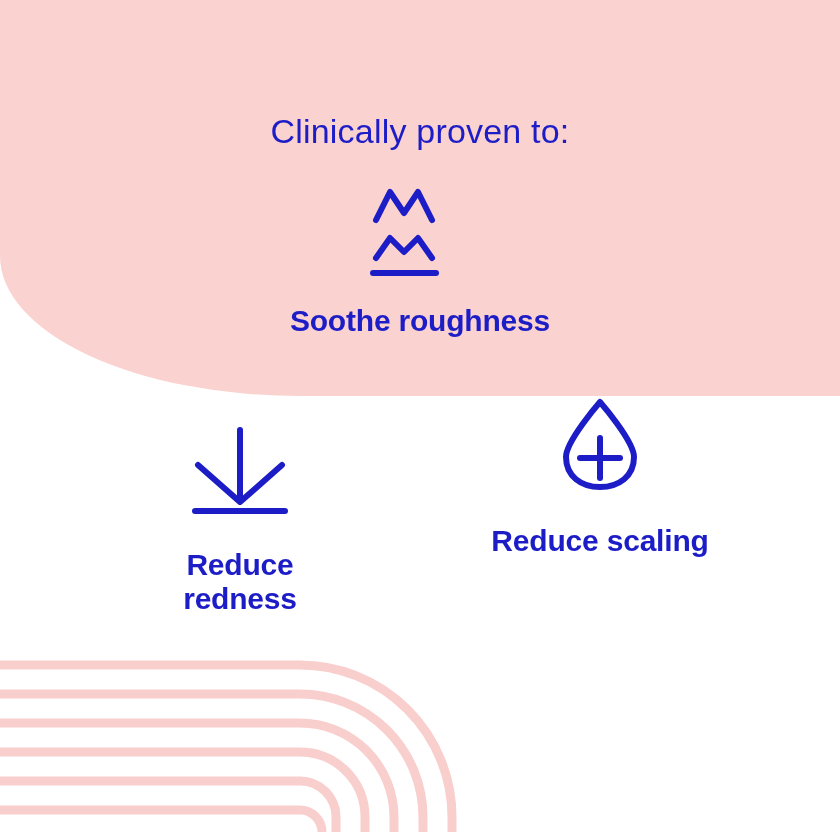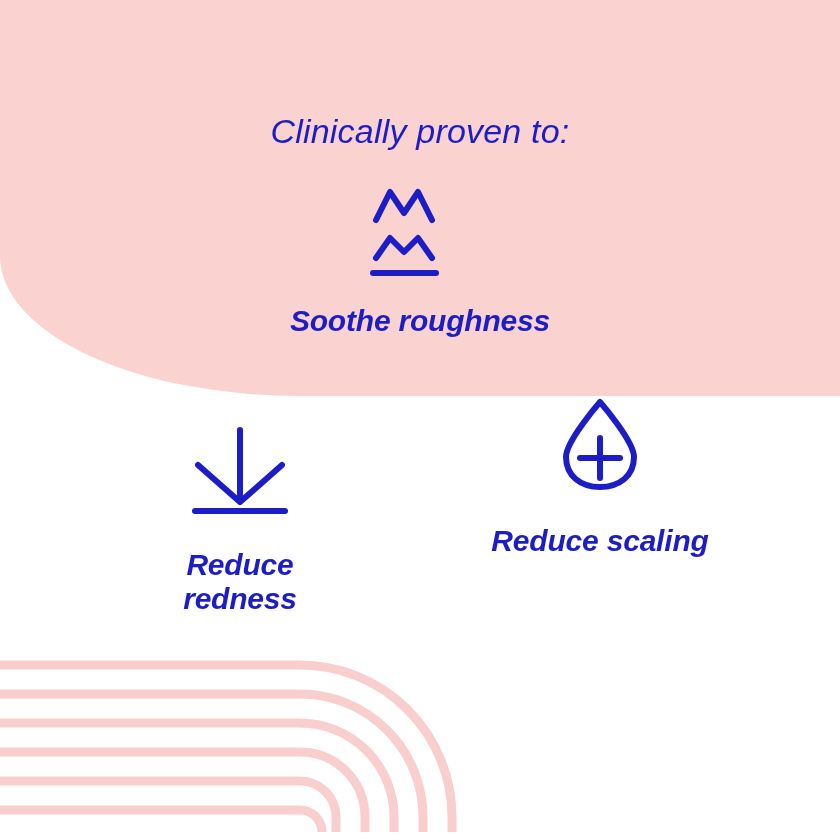--- a/index.html
+++ b/index.html
@@ -9,21 +9,20 @@
   }
   body {
     font-family: "Liberation Sans", sans-serif;
   }
   #infographic {
     position: relative;
     width: 840px;
     height: 832px;
     background: #ffffff;
     overflow: hidden;
-    font-style: italic;
   }
 
   
   .pink-shape {
     position: absolute;
     left: 0;
     top: 0;
     width: 840px;
     height: 396px;
     background: #fad2d0;

